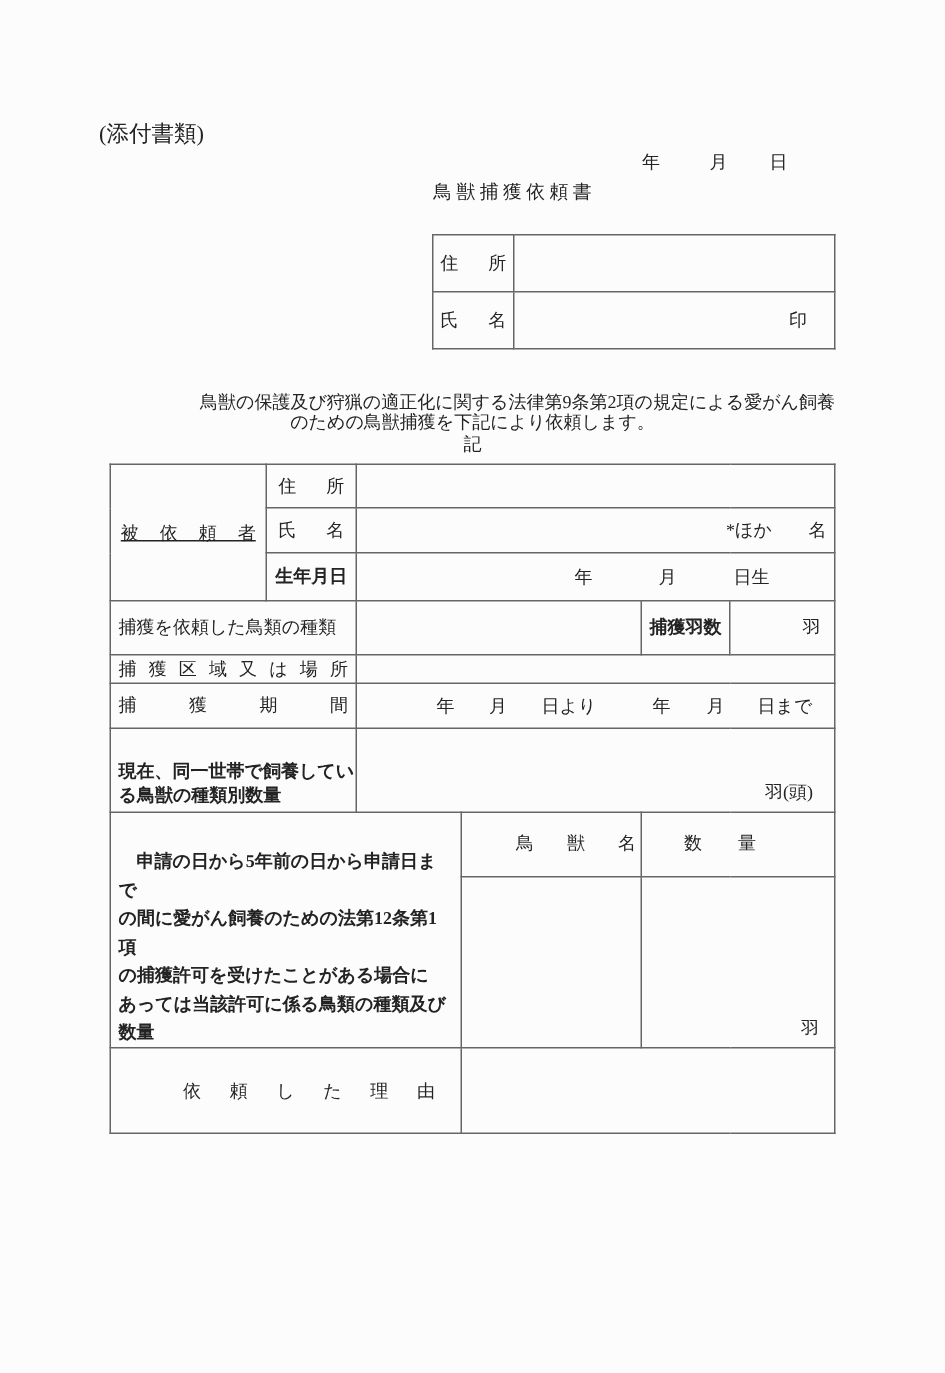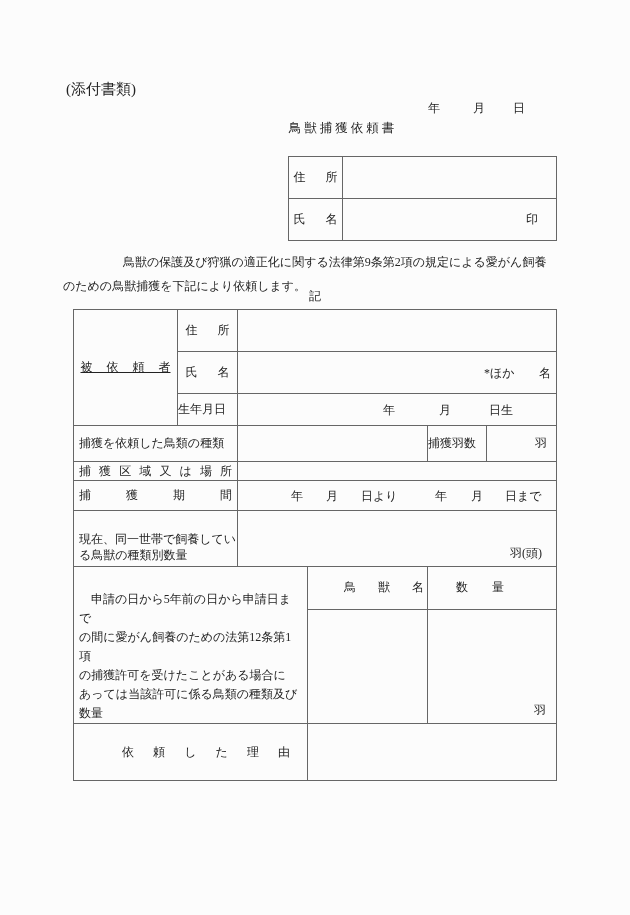--- a/index.html
+++ b/index.html
@@ -30,52 +30,52 @@
     border-collapse:collapse; table-layout:fixed;
     width:268px;
   }
   .applicant-table td {
     border:1px solid #666; height:38px; vertical-align:middle;
     font-size:12px; padding:0;
   }
   .seal-wrap { display:flex; justify-content:flex-end; align-items:center; padding-right:18px; }
 
   .intro {
-    position:absolute; left:63px; top:250px; width:504px;
-    font-size:12px; line-height:24px; white-space:pre-line;
+    position:absolute; left:63px; top:262px; width:504px;
+    font-size:12px; line-height:13px; white-space:pre-line;text-align:center;
   }
   .ki-mark { position:absolute; top:288px; left:0; width:630px; text-align:center; font-size:12px; }
 
   
   .main-table {
     position:absolute; left:73px; top:309px;
     border-collapse:collapse; table-layout:fixed; width:483px;
   }
   .main-table td {
     border:1px solid #666; vertical-align:middle;
     font-size:12px; padding:0; overflow:hidden;
   }
   .r1 td{height:29px}.r2 td{height:30px}.r3 td{height:32px}.r4 td{height:36px}
   .r5 td{height:19px}.r6 td{height:30px}.r7 td{height:56px}.r8 td{height:26px}
   .r9 td{height:70px}.r10 td{height:57px}
 
   .spread { display:block; text-align:justify; text-align-last:justify; }
   .w90 { width:90px; margin:0 auto;text-decoration:underline; }
-  .w44 { width:44px; margin:12px auto; }
+  .w44 { width:44px; margin:0 auto; }
   .w80 { width:80px; margin-left:36px; }
   .w48 { width:48px; margin-left:28px; }
   .w168 { width:168px; margin-left:48px; }
   .spread-full { display:block; margin:0 5px; text-align:justify; text-align-last:justify; }
 
-  .center-txt { text-align:left; }
+  .center-txt { text-align:center;font-weight:bold; }
   .lbl-left { padding-left:5px !important; }
   .rel { position:relative; }
   .pin { position:absolute; top:50%; transform:translateY(-50%); white-space:nowrap; }
 
-  .preline { white-space:pre-line; }
+  .preline { white-space:pre-line;font-weight:bold; }
   .small-lbl { font-size:11.5px; line-height:16px; padding-left:5px !important; }
   .history-lbl { font-size:11.5px; line-height:19px; padding:4px 5px 0 5px !important; vertical-align:top !important; }
 
   .br-cell { vertical-align:bottom !important; }
   .br-inner { display:flex; justify-content:flex-end; padding:0 14px 4px 0;margin-top:26px; }
   .br-inner2 { display:flex; justify-content:flex-end; padding:0 10px 4px 0; }
   .unit-right { text-align:right; padding-right:9px !important; }
 </style>
 </head>
 <body>

